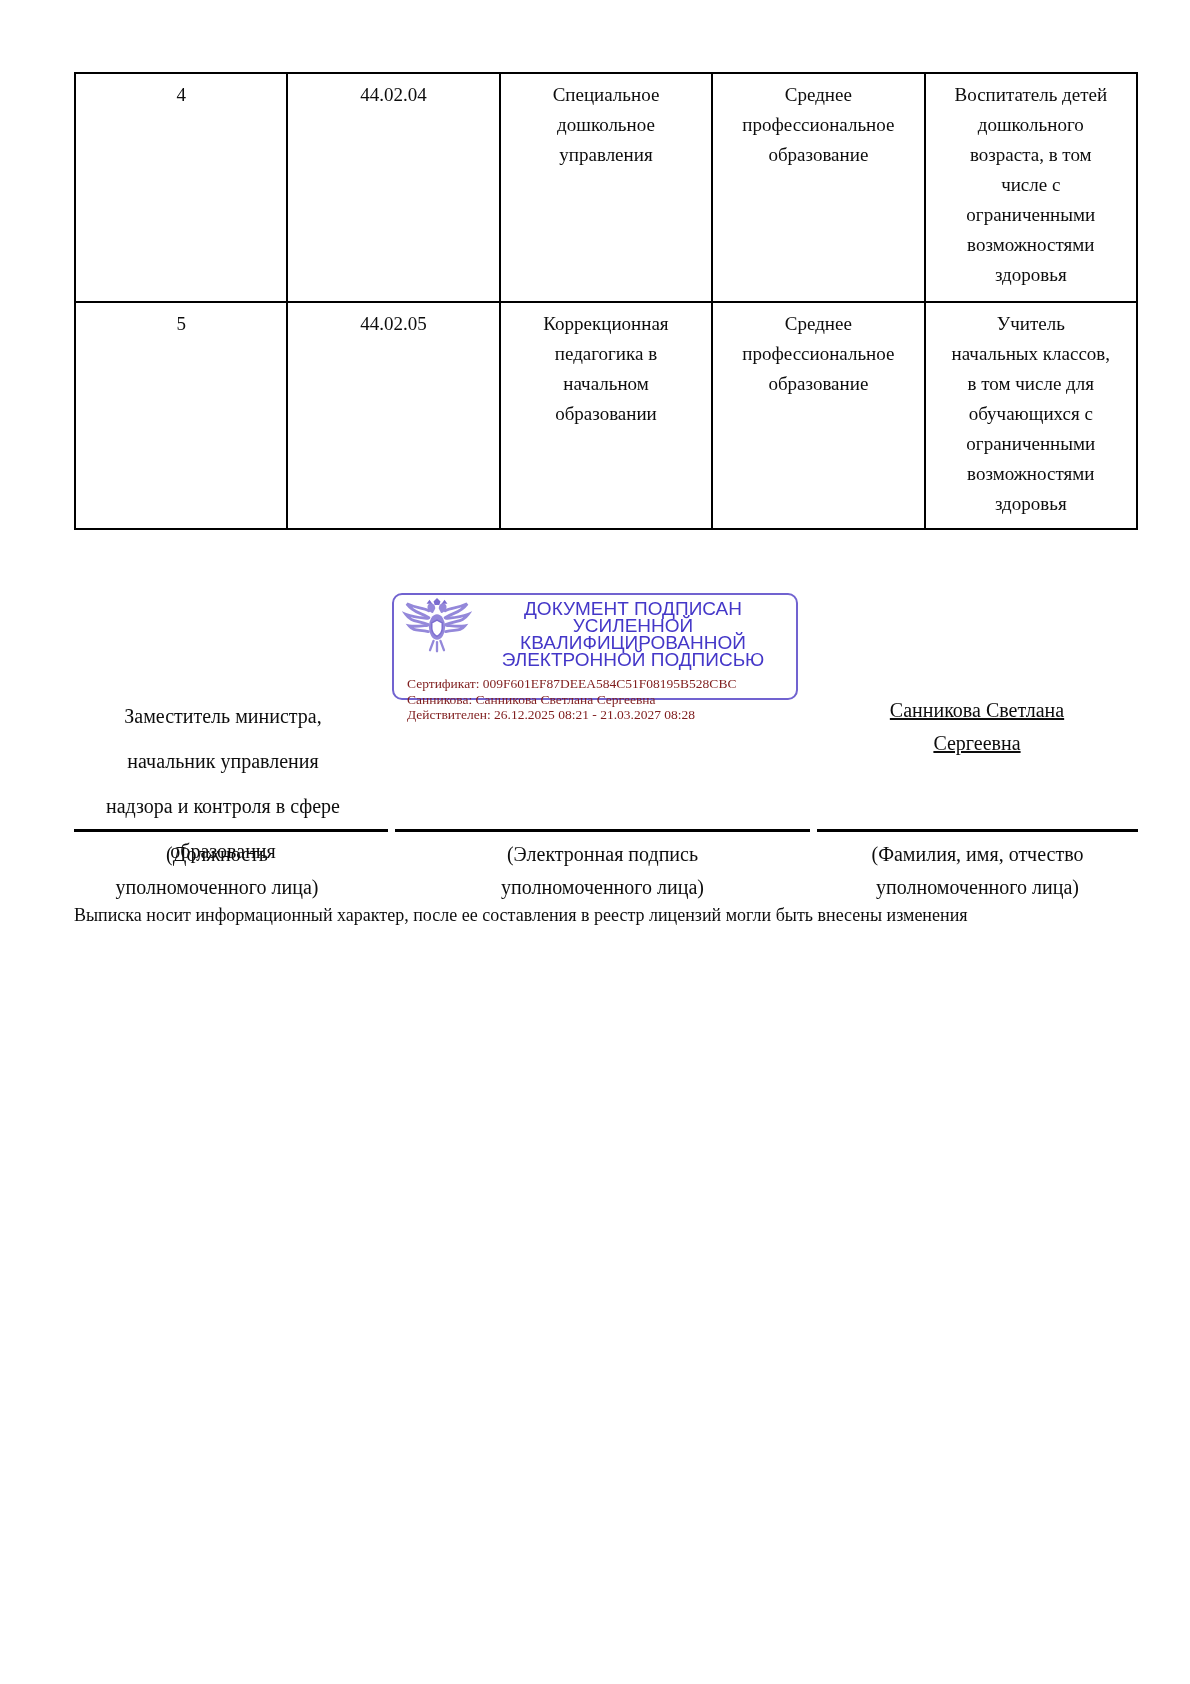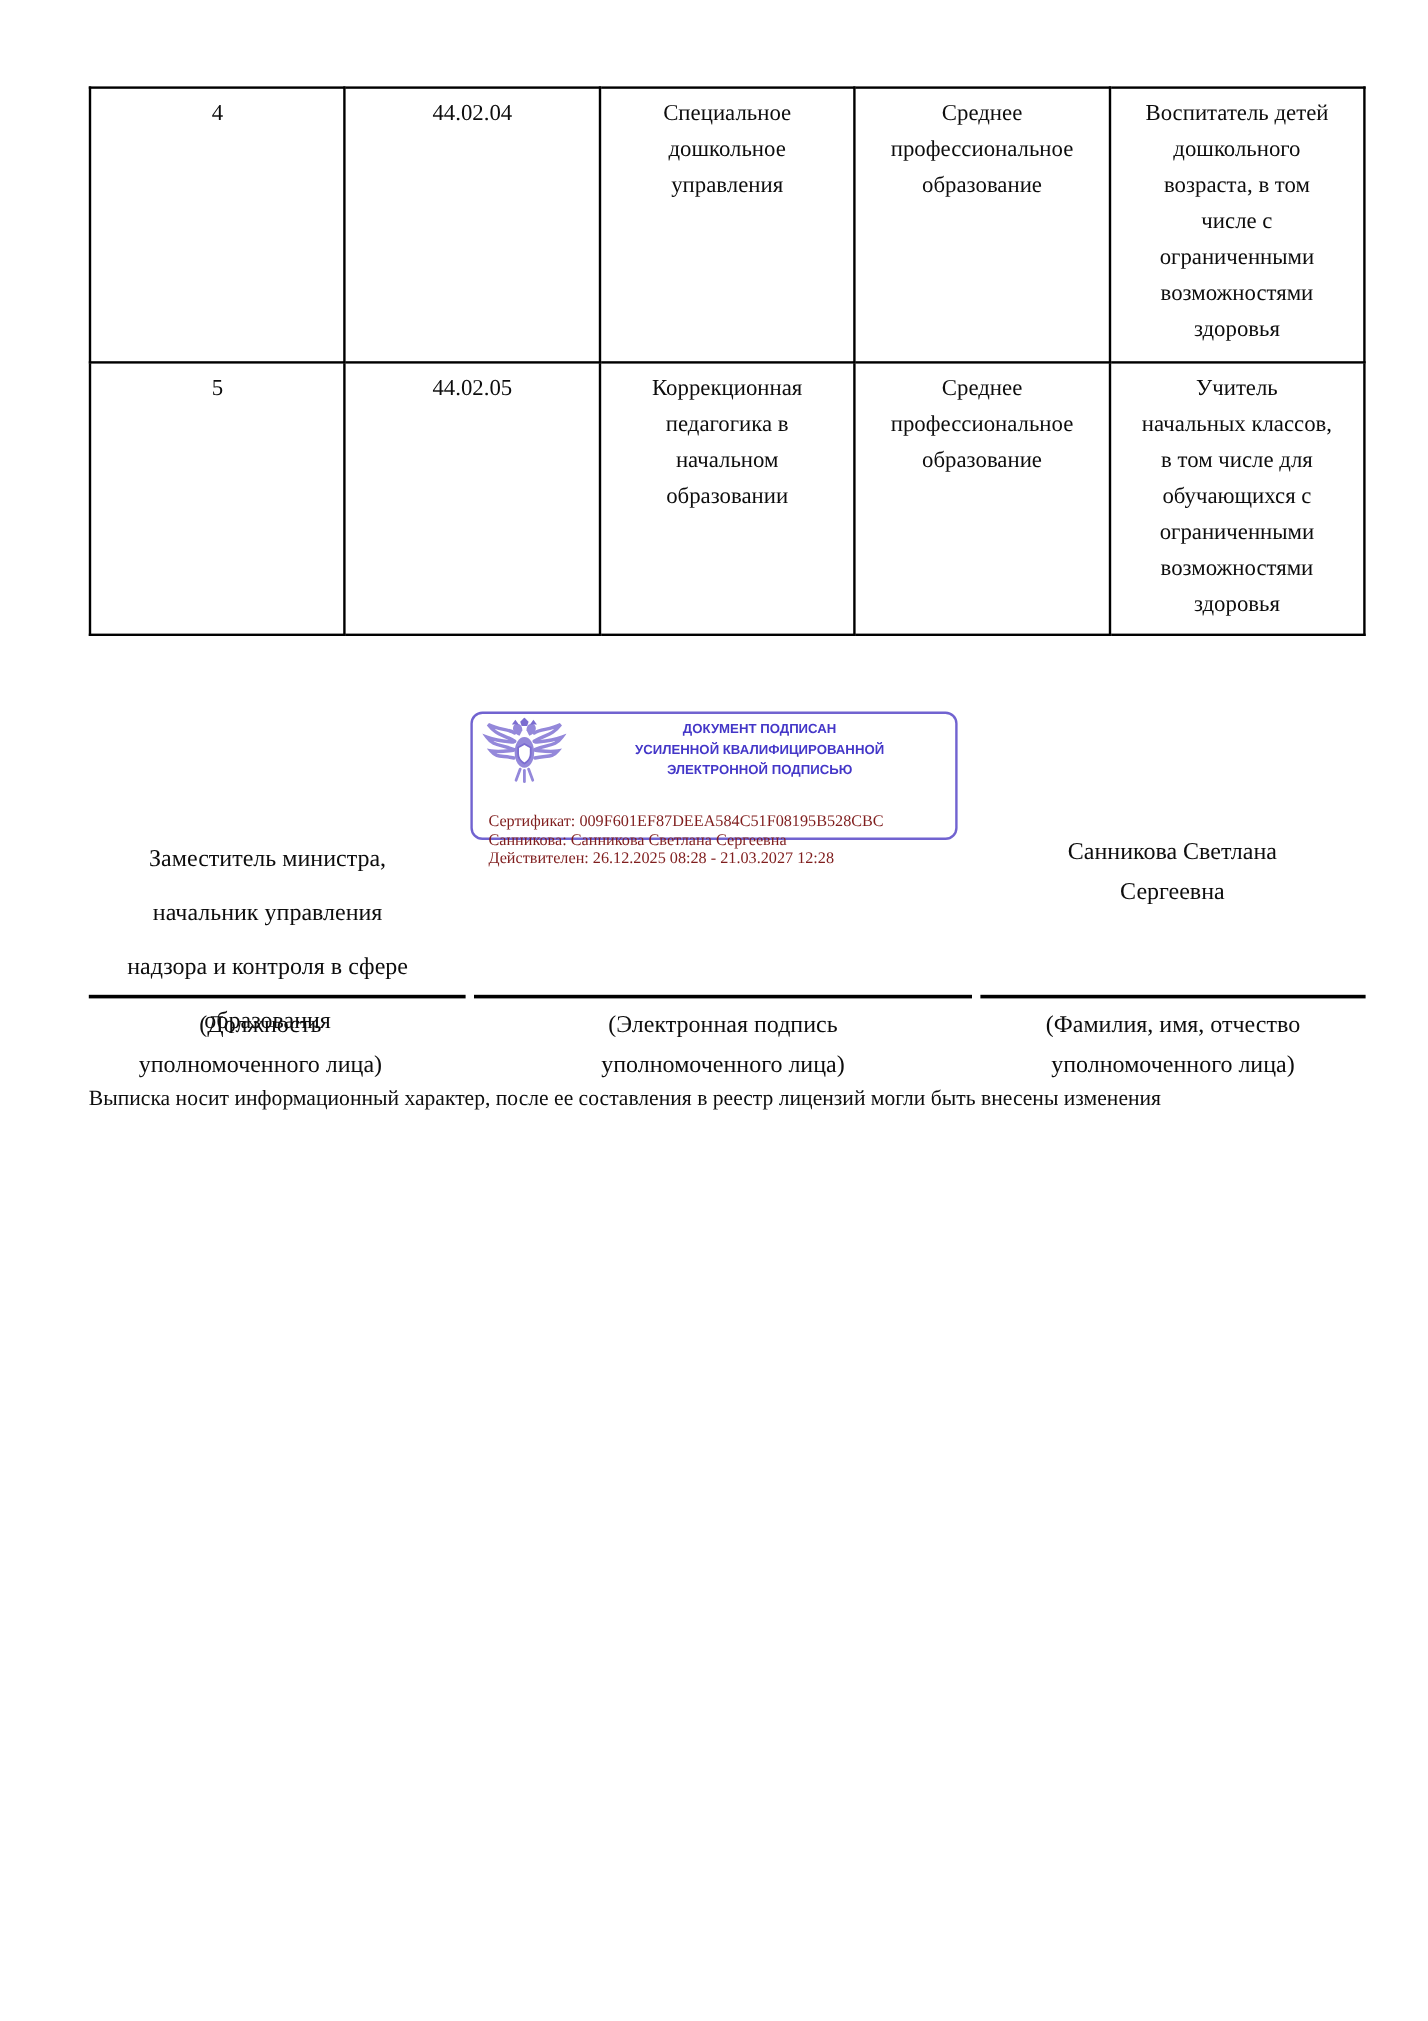--- a/index.html
+++ b/index.html
@@ -21,35 +21,35 @@
   .row-5 td{height:219px;}
   
   .stamp{
     position:absolute;left:392px;top:593px;width:406px;height:107px;
     border:2.5px solid #7163d0;border-radius:10px;box-sizing:border-box;
     background:#fff;
   }
   .stamp-eagle{position:absolute;left:8px;top:3px;}
   .stamp-title{
     position:absolute;left:78px;top:5px;width:322px;text-align:center;
-    font-family:"Liberation Sans", sans-serif;font-weight:bold;
-    font-size:11px;line-height:17px;color:#4437c8;white-space:pre-line;
+    font-family:"Liberation Sans", sans-serif;font-weight:normal;
+    font-size:19px;line-height:17px;color:#4437c8;white-space:pre-line;
   }
   .stamp-details{
     position:absolute;left:13px;top:53px;width:388px;
     font-size:13.5px;line-height:15.5px;color:#7f1d1d;margin-top:28px;
   }
   
   .position-block{
     position:absolute;left:88px;top:694px;width:270px;text-align:center;
     font-size:20px;line-height:45px;white-space:pre-line;
   }
   .name-block{
     position:absolute;left:852px;top:694px;width:250px;text-align:center;
-    font-size:20px;line-height:33px;white-space:pre-line;
+    font-size:20px;line-height:33px;white-space:pre-line;text-decoration:underline;
   }
   .sig-line{position:absolute;top:829px;height:3px;background:#000;}
   .line-1{left:74px;width:314px;}
   .line-2{left:395px;width:415px;}
   .line-3{left:817px;width:321px;}
   .caption{
     position:absolute;top:838px;text-align:center;
     font-size:20px;line-height:33px;white-space:pre-line;
   }
   .cap-1{left:60px;width:314px;}
@@ -132,21 +132,21 @@
         <path d="M54 6 l6 -6 6 6 -2 6 h-8 z"></path>
       </g>
       <path d="M60 38 l9 5 v9 c0 7 -4 11 -9 14 c-5 -3 -9 -7 -9 -14 v-9 z" fill="#ffffff" stroke="#7b6cd0" stroke-width="2.5"></path>
     </svg>
     <div class="stamp-title">ДОКУМЕНТ ПОДПИСАН
 УСИЛЕННОЙ КВАЛИФИЦИРОВАННОЙ
 ЭЛЕКТРОННОЙ ПОДПИСЬЮ</div>
     <div class="stamp-details">
       <div>Сертификат: 009F601EF87DEEA584C51F08195B528CBC</div>
       <div>Санникова: Санникова Светлана Сергеевна</div>
-      <div>Действителен: 26.12.2025 08:28 - 21.03.2027 12:28</div>
+      <div>Действителен: 26.12.2025 08:21 - 21.03.2027 08:28</div>
     </div>
   </div>
 
   <div class="position-block">Заместитель министра,
 начальник управления
 надзора и контроля в сфере
 образования</div>
   <div class="name-block">Санникова Светлана
 Сергеевна</div>
 

